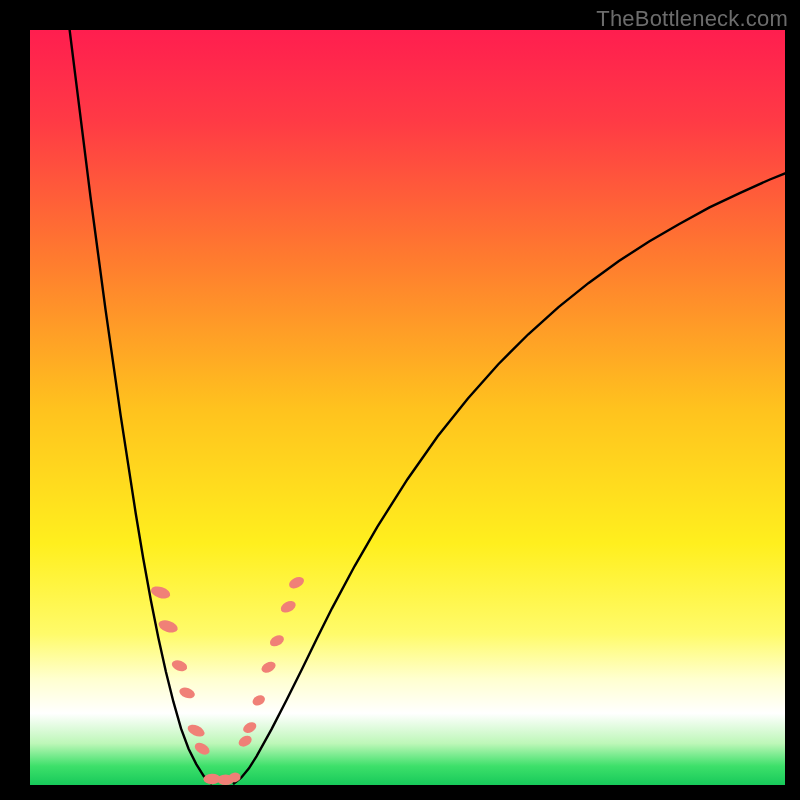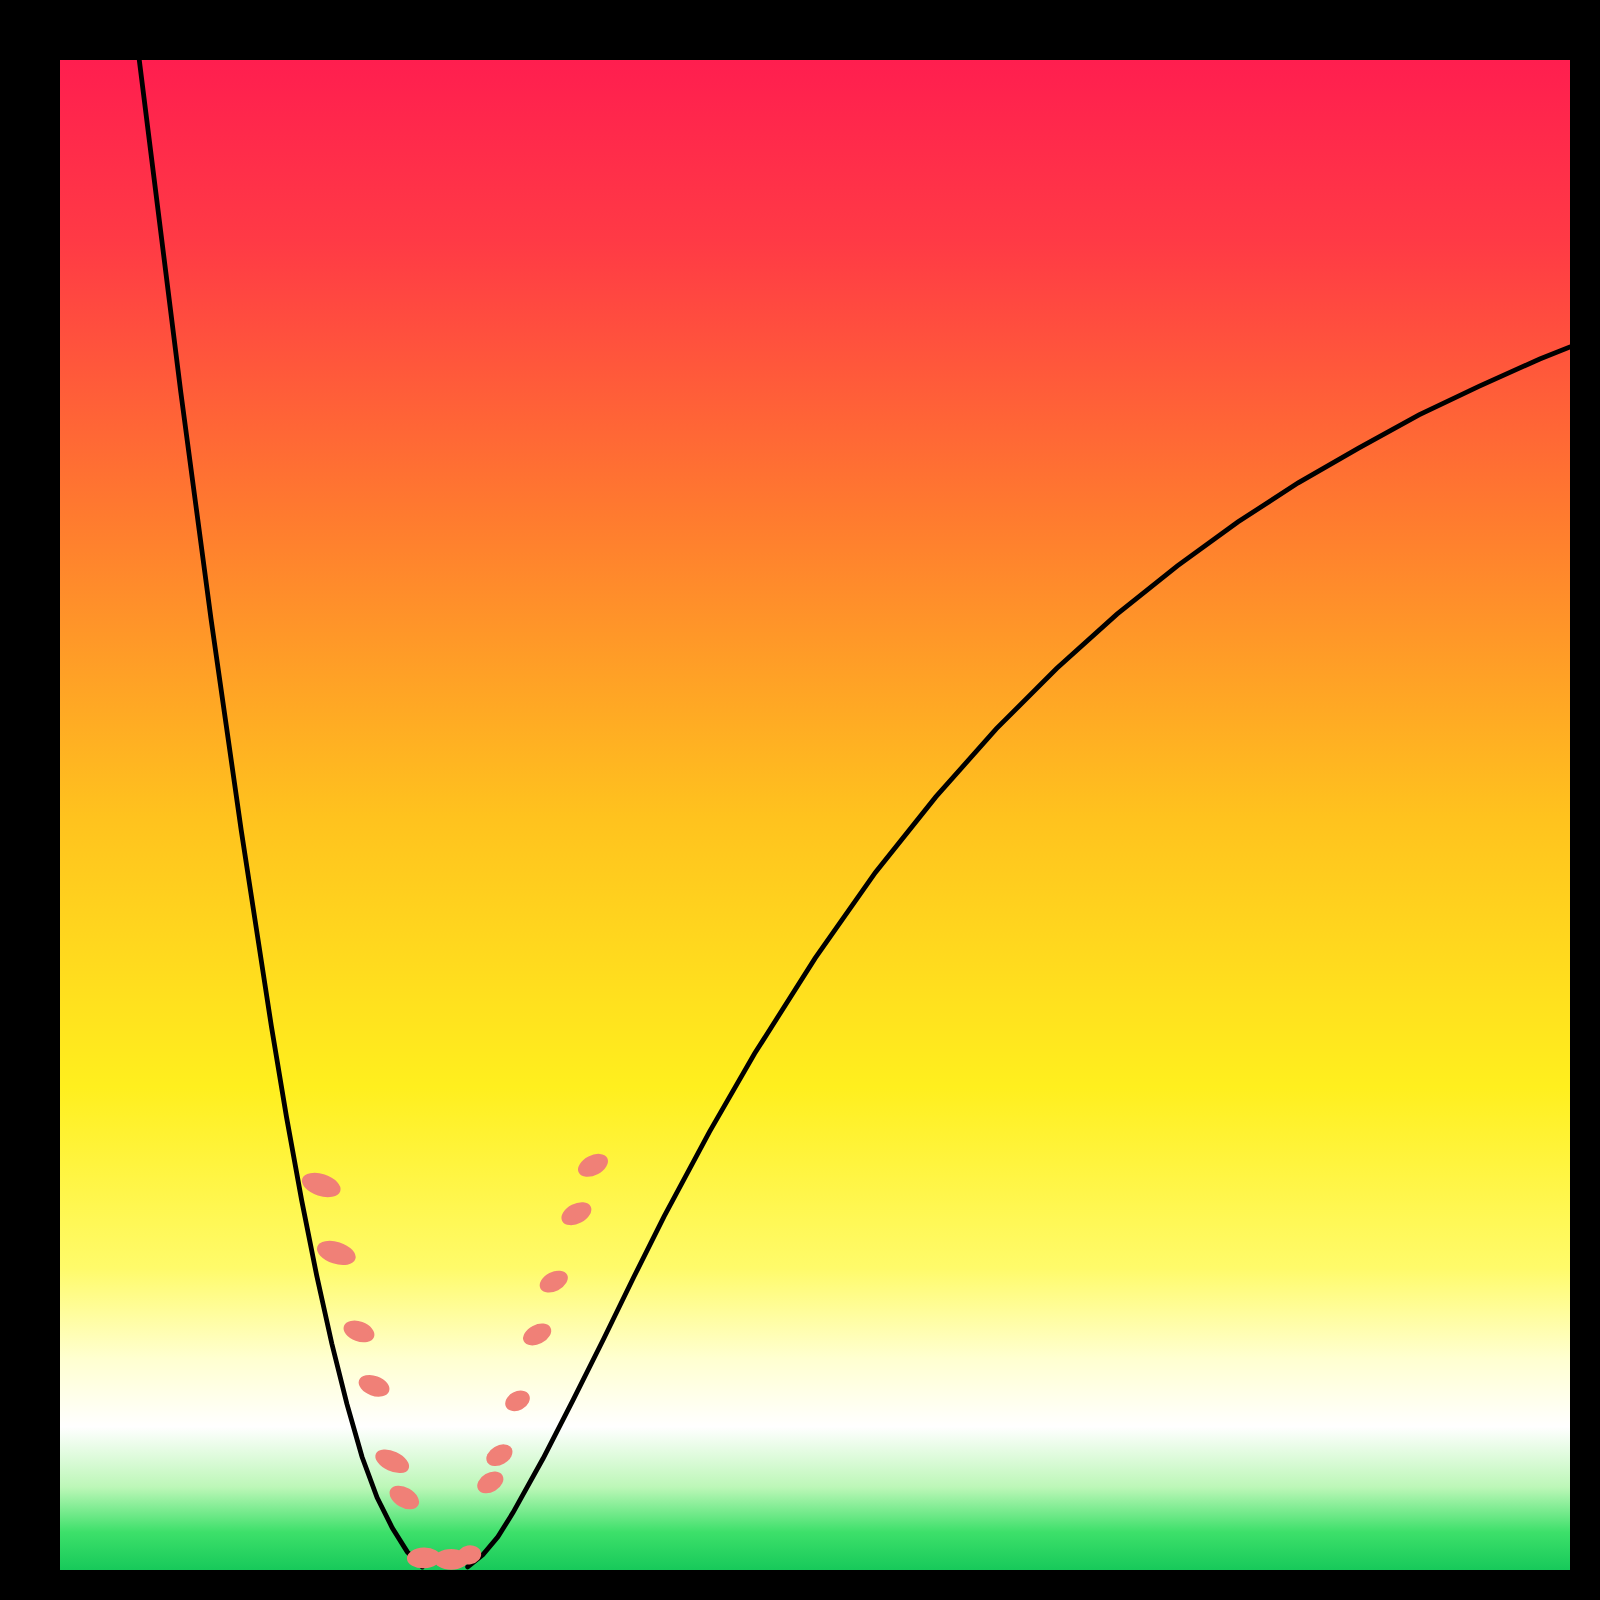--- a/index.html
+++ b/index.html
@@ -38,20 +38,21 @@
     position: absolute;
     left: 0;
     top: 0;
   }
 </style>
 </head>
 <body>
 
 <div class="frame">
 
+  <div class="attribution">TheBottleneck.com</div>
 
   <div class="plot-area">
     <svg id="chart-svg" class="curve" width="755" height="755" viewBox="0 0 755 755" preserveAspectRatio="none">
       <defs>
         <linearGradient id="bg-grad" x1="0" y1="0" x2="0" y2="1">
             <stop offset="0.00%" stop-color="#ff1e4f"></stop>
             <stop offset="12.00%" stop-color="#ff3a45"></stop>
             <stop offset="30.00%" stop-color="#ff7a2f"></stop>
             <stop offset="50.00%" stop-color="#ffc21e"></stop>
             <stop offset="68.00%" stop-color="#ffef1e"></stop>

